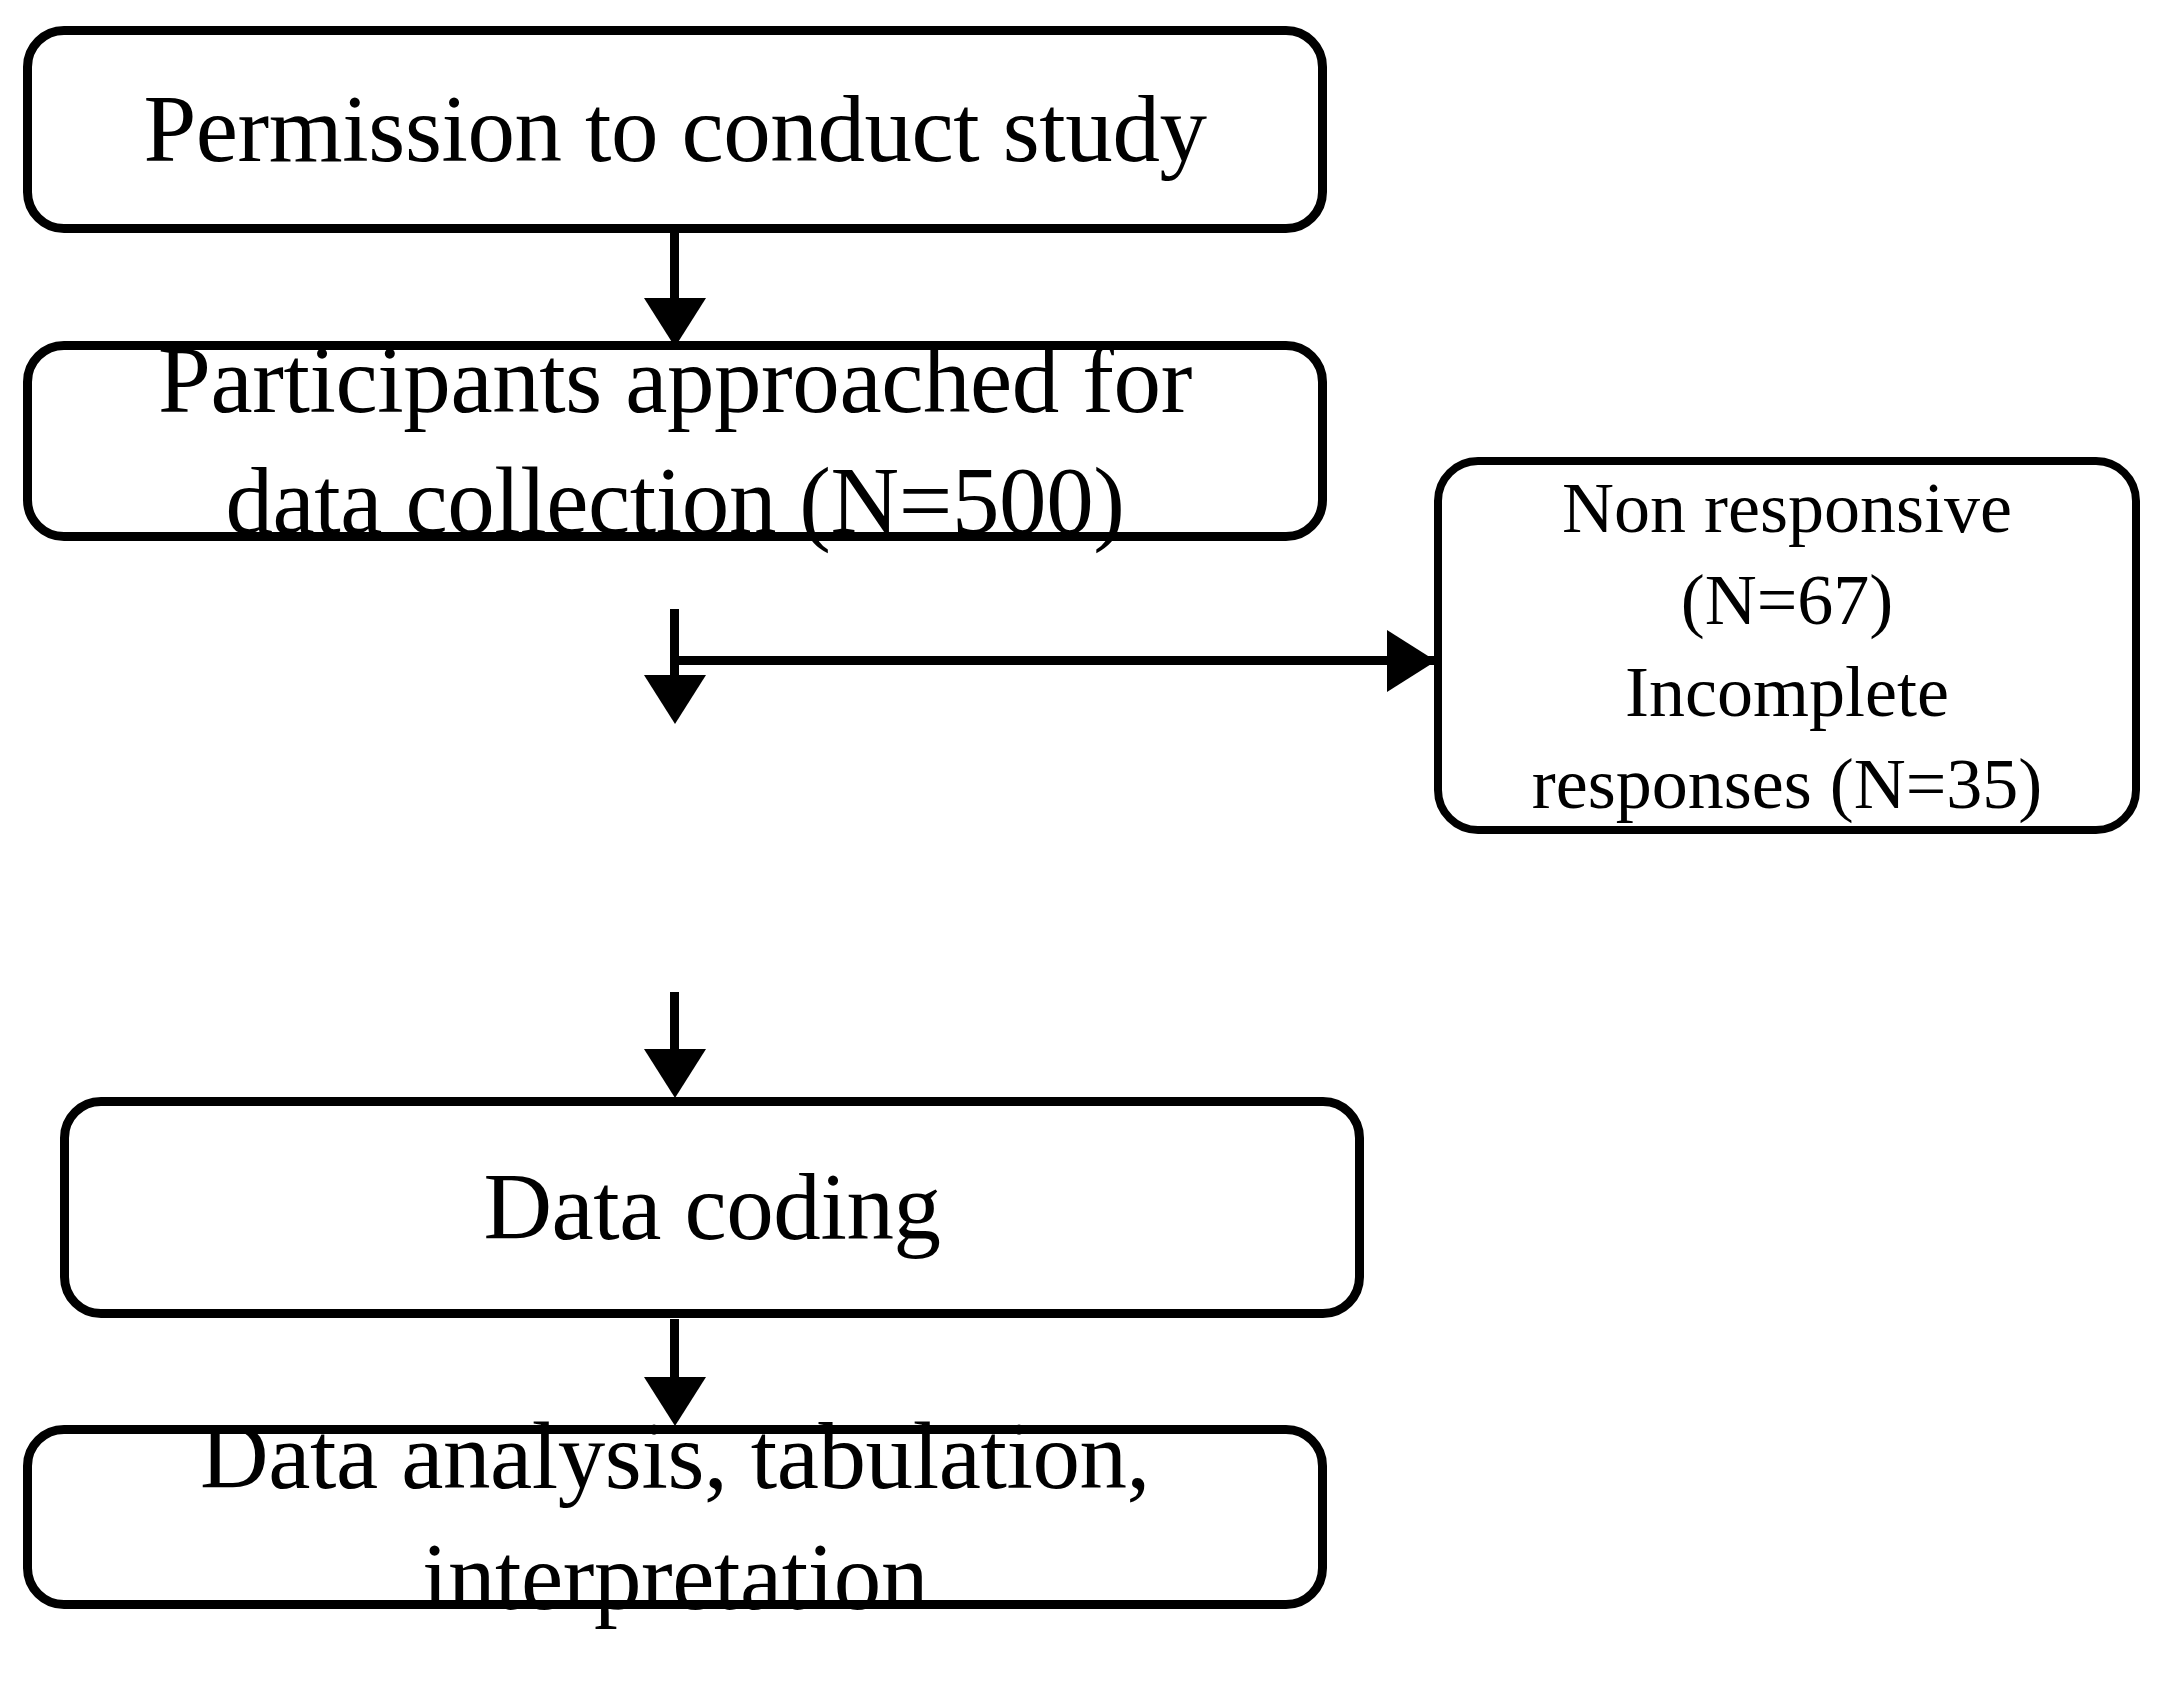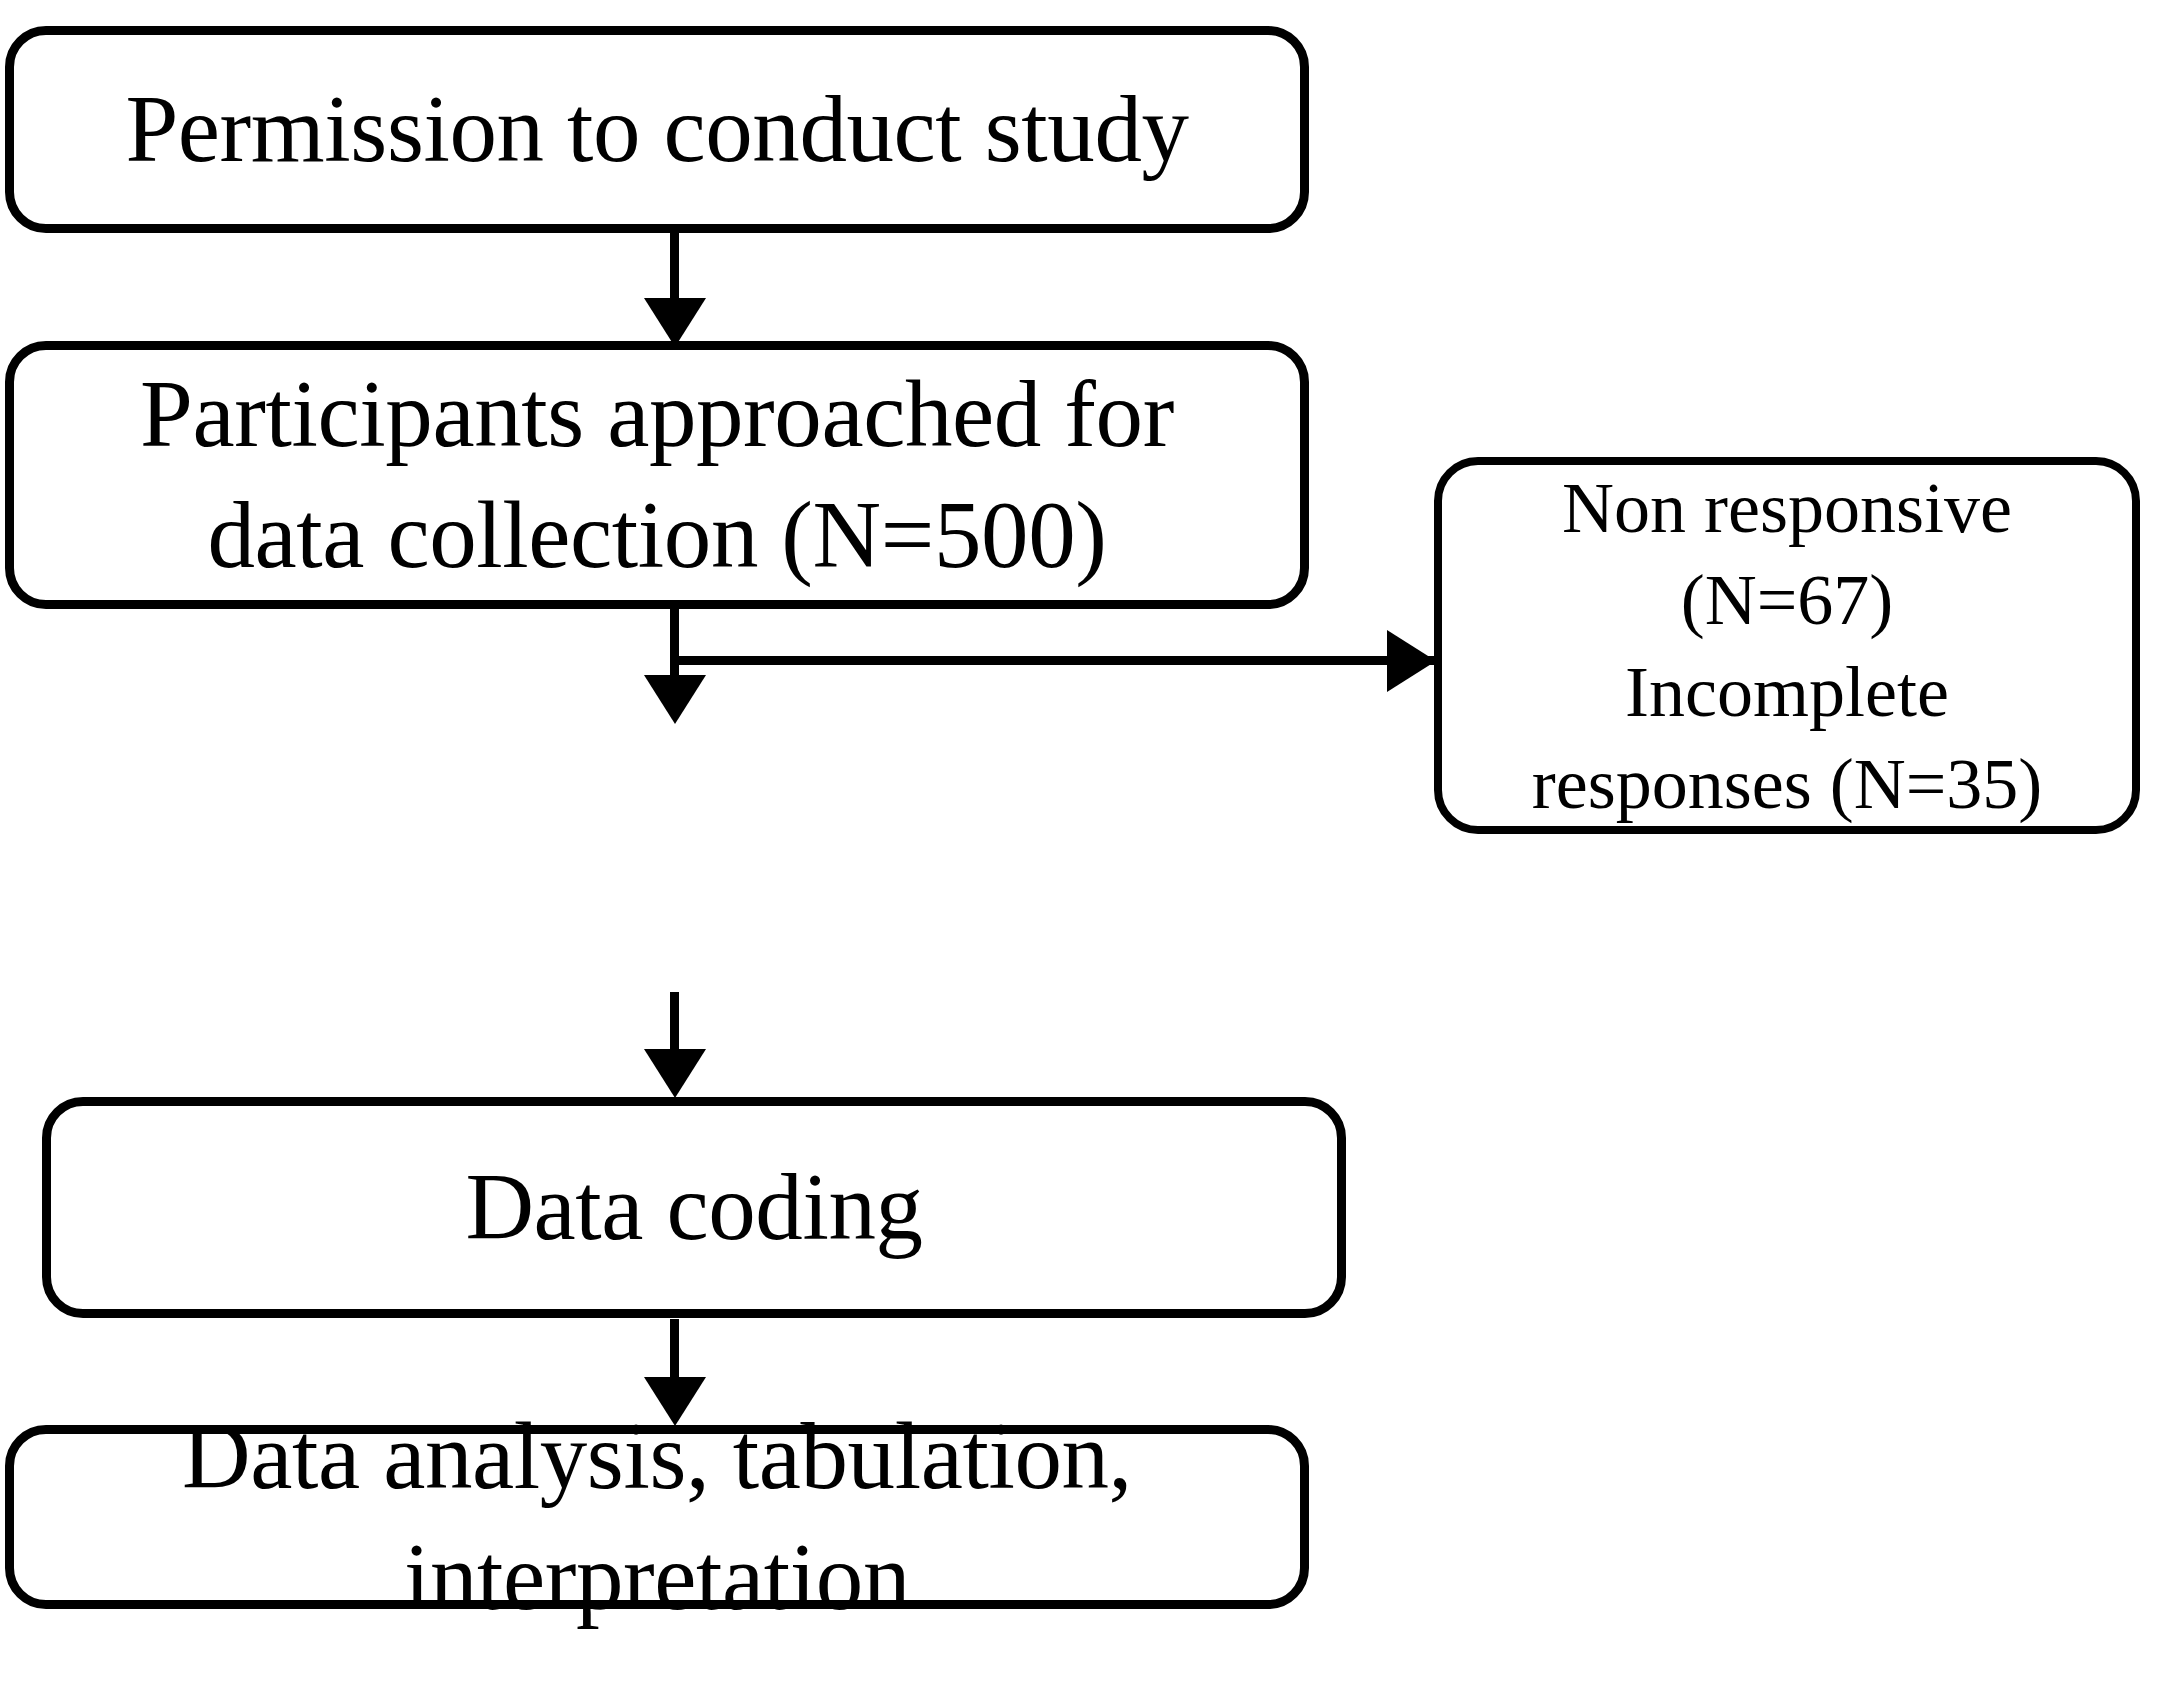--- a/index.html
+++ b/index.html
@@ -29,21 +29,21 @@
     color: #000000;
   }
   .node .line {
     display: block;
     width: 100%;
     text-align: center;
     white-space: nowrap;
   }
   
   .main-node {
-    left: 5px;
+    left: 23px;
     width: 1304px;
   }
   .main-node .line {
     font-size: 95px;
     line-height: 121px;
     letter-spacing: -0.4px;
   }
   
   .side-node {
     left: 1434px;
@@ -52,21 +52,21 @@
     height: 377px;
     border-width: 8.5px;
     border-radius: 44px;
   }
   .side-node .line {
     font-size: 72px;
     line-height: 92px;
   }
 
   #node-permission   { top: 25.6px;   height: 207px; }
-  #node-approached   { top: 341px;  height: 268px; }
+  #node-approached   { top: 341px;  height: 200px; }
   #node-complete     { top: 718px;  height: 274px; }
   #node-coding       { top: 1097px; height: 221px; margin-left: 37px; }
   #node-analysis     { top: 1425px; height: 184px; }
 
   
   .vline {
     position: absolute;
     width: 9.4px;
     background: #000000;
   }

